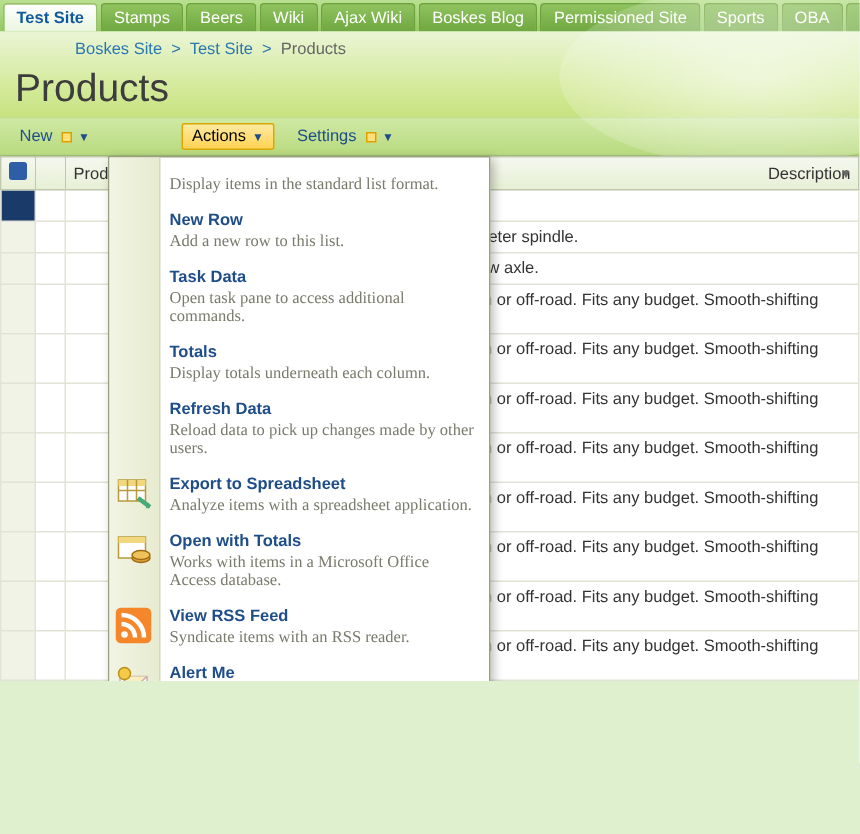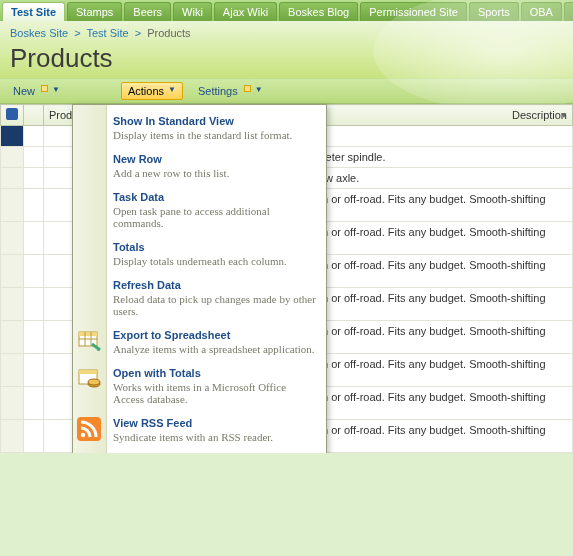--- a/index.html
+++ b/index.html
@@ -48,39 +48,40 @@
     position: absolute;
     right: -60px; top: -30px;
     width: 260px; height: 120px;
     border-radius: 50%;
     background: radial-gradient(ellipse at center, rgba(255,255,255,0.6), rgba(255,255,255,0));
     pointer-events: none;
   }
   .breadcrumb {
     color: #2a77b1;
     padding-bottom: 2px;
+    margin-left: 40px;
   }
   .breadcrumb .sep { color: #2a77b1; padding: 0 3px; }
   .breadcrumb .current { color: #666; }
   .page-title {
     font-size: 26px;
     color: #3c3c3c;
     padding-top: 2px;
   }
   .toolbar {
     display: flex;
     gap: 8px;
     background: linear-gradient(#cfe9a3, #b9da7f);
     border-top: 1px solid #c0de8f;
     border-bottom: 1px solid #9ec06d;
     padding: 3px 6px;
   }
   .tbtn {
     display: inline-flex;
-    align-items: flex-start;
+    align-items: center;
     gap: 4px;
     color: #1e4d89;
     padding: 2px 6px;
     border: 1px solid transparent;
     border-radius: 2px;
     cursor: pointer;
   }
   .tbtn .caret { font-size: 8px; color: #1e4d89; }
   .tbtn .square { width: 7px; height: 7px; background: #ffe07a; border: 1px solid #d8a100; margin-left: 2px; }
   .tbtn.active {
@@ -342,21 +343,20 @@
             <td>Suitable for any type of riding, on or off-road. Fits any budget. Smooth-shifting with a</td>
           </tr>
         </tbody>
     </table>
 
     <div class="menu">
       <div class="menu-inner">
         <div class="menu-gutter"></div>
         <div class="menu-items" id="menu-items">
             <div class="menu-item">
-              <div class="mi-title">Show In Standard View</div>
               <div class="mi-desc">Display items in the standard list format.</div>
             </div>
             <div class="menu-item">
               <div class="mi-title">New Row</div>
               <div class="mi-desc">Add a new row to this list.</div>
             </div>
             <div class="menu-item">
               <div class="mi-title">Task Data</div>
               <div class="mi-desc">Open task pane to access additional commands.</div>
             </div>

